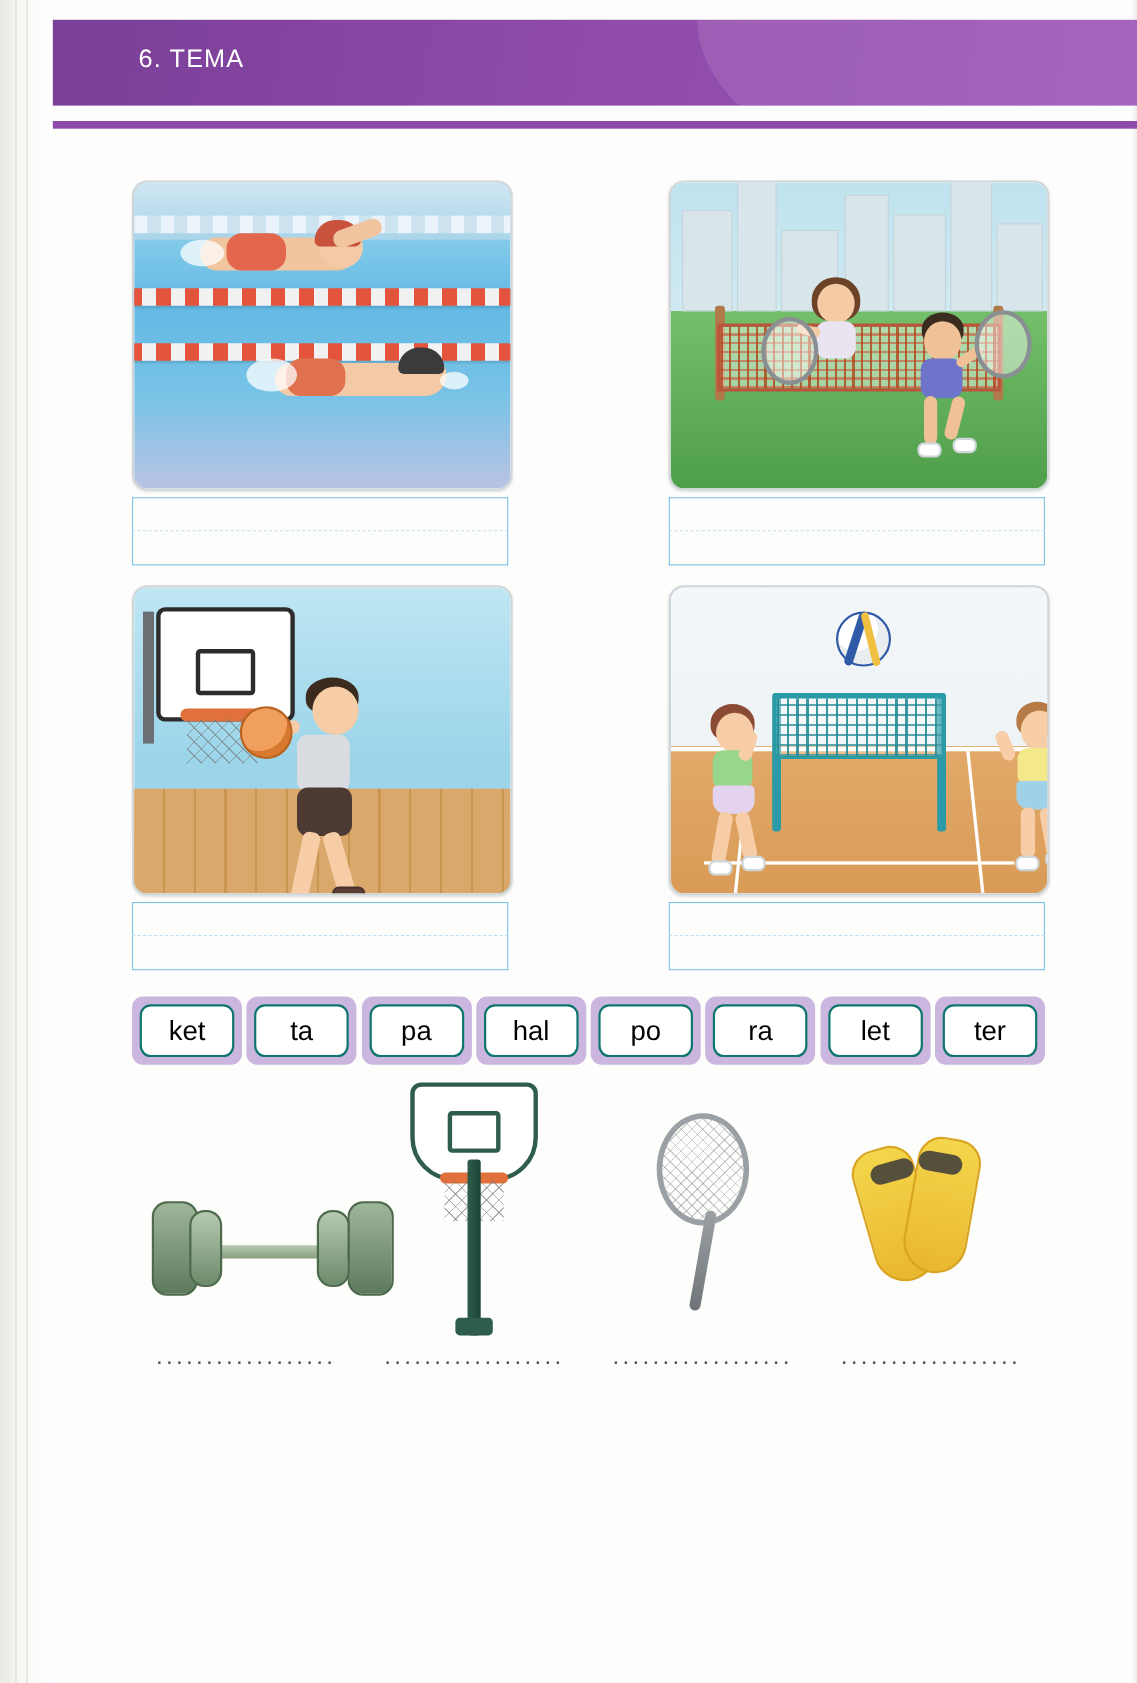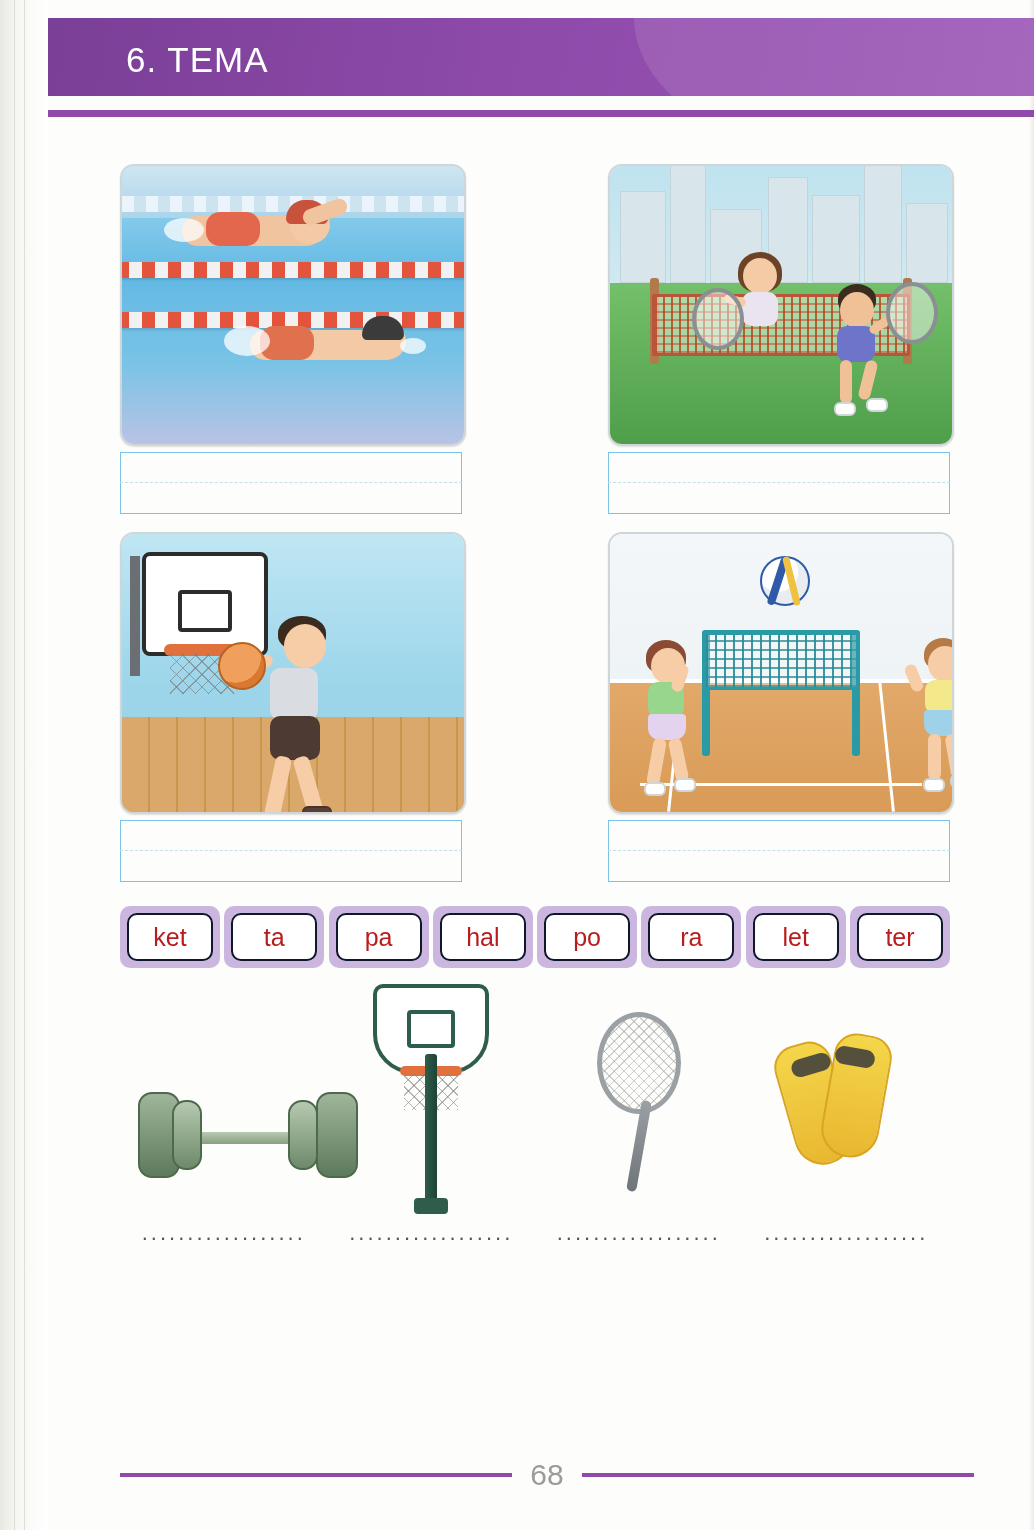--- a/index.html
+++ b/index.html
@@ -46,21 +46,21 @@
     position: absolute;
     right: -120px; top: -150px;
     width: 520px; height: 300px;
     background: rgba(255,255,255,0.10);
     border-radius: 50%;
   }
   .header-title {
     position: absolute;
     left: 78px; top: 22px;
     color: #ffffff;
-    font-size: 35px;
+    font-size: 23px;
     letter-spacing: 1px;
   }
   .header-rule {
     position: absolute;
     left: 48px; top: 110px;
     width: 986px; height: 7px;
     background: #8d4aa9;
   }
   .right-edge {
     position: absolute;
@@ -176,27 +176,27 @@
     justify-content: space-between;
     width: 830px;
   }
   .chip-wrap {
     background: #cbb6e0;
     border-radius: 10px;
     padding: 7px;
   }
   .chip {
     background: #ffffff;
-    border: 2px solid #0f172a;
+    border: 2px solid #0f766e;
     border-radius: 10px;
     min-width: 62px;
     height: 44px;
     display: flex; align-items: center; justify-content: center;
     font-size: 25px;
-    color: #b91c1c;
+    color: #000000;
     padding: 0 10px;
   }
 
   
   .equip {
     margin-top: 16px;
     display: grid;
     grid-template-columns: repeat(4, 1fr);
     align-items: end;
     height: 230px;
@@ -497,19 +497,14 @@
       <div class="dots-row">
         <div class="dots">..................</div>
         <div class="dots">..................</div>
         <div class="dots">..................</div>
         <div class="dots">..................</div>
       </div>
     </div>
 
   </div>
 
-  <div class="footer">
-    <div class="foot-rule"></div>
-    <div class="page-num">68</div>
-    <div class="foot-rule"></div>
-  </div>
 
 </div>
 
 </body></html>

